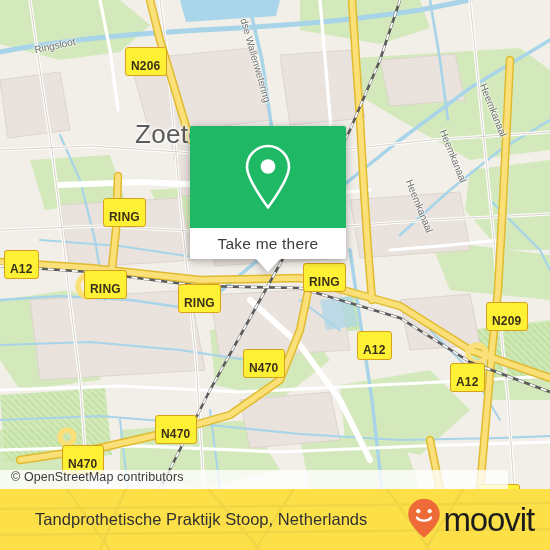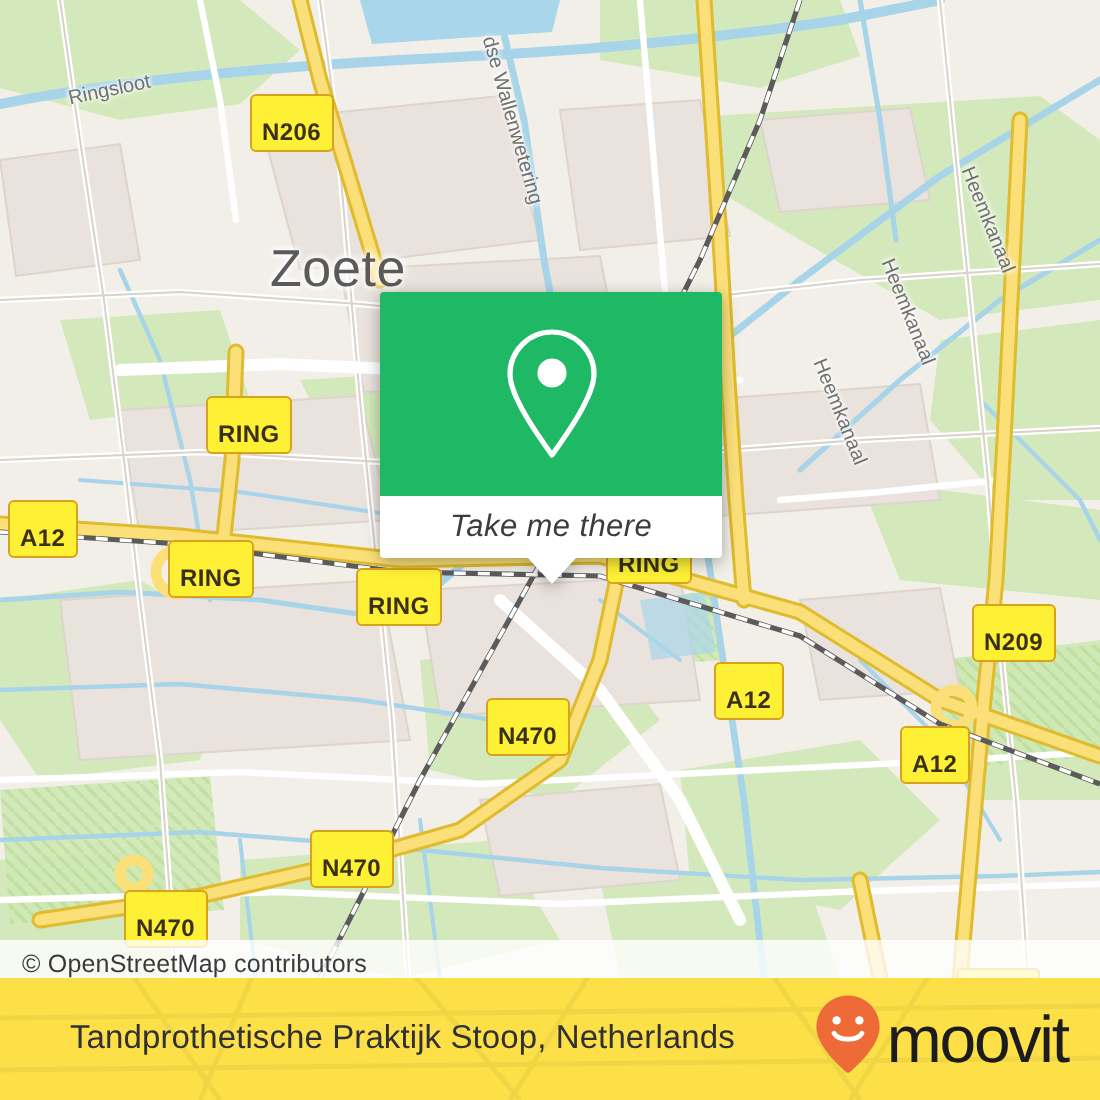--- a/index.html
+++ b/index.html
@@ -15,34 +15,33 @@
   
   #map {
     position:absolute; left:0; top:0; width:550px; height:489px;
     background:#f2efe9;
     overflow:hidden;
   }
   #map svg { position:absolute; left:0; top:0; }
 
   
   #attrib {
-    position:absolute; left:0; top:470px; width:550px; height:19px;
+    position:absolute; left:0; top:470px; width:508px; height:19px;
     background:rgba(255,255,255,0.78);
-    display:flex; align-items:flex-end;
+    display:flex; align-items:flex-start;
     padding-left:11px;
     font-size:12.5px; color:#3a3a3a; letter-spacing:.1px;
     z-index:40;
   }
 
   
   #card {
-    position:absolute; left:190px; top:146px; width:171px;
+    position:absolute; left:190px; top:126px; width:156px;
     z-index:30;
     filter:drop-shadow(0 2px 4px rgba(0,0,0,.32));
-    font-style:italic;
   }
   #card-head {
     height:102px; background:#1fb865;
     display:flex; align-items:center; justify-content:center;
     border-radius:2px 2px 0 0;
   }
   #card-head svg { display:block; }
   #card-foot {
     height:31px; background:#fff;
     display:flex; align-items:center; justify-content:center;

